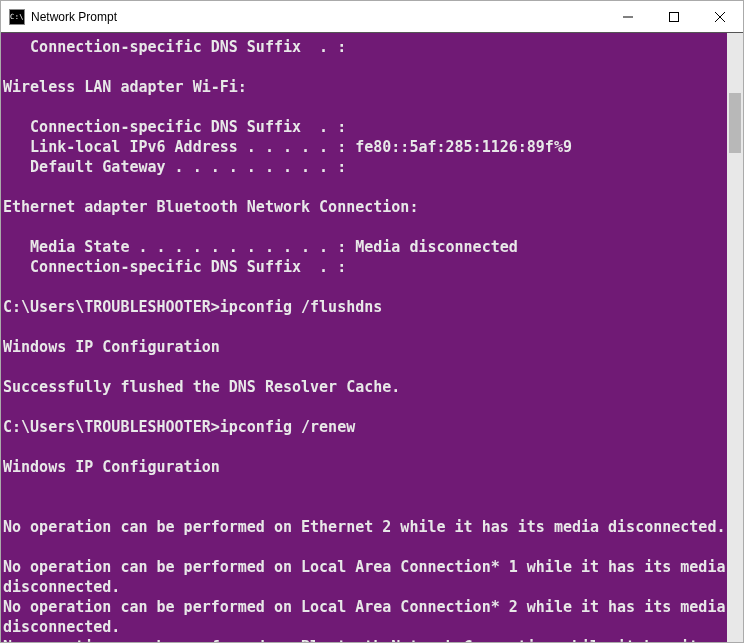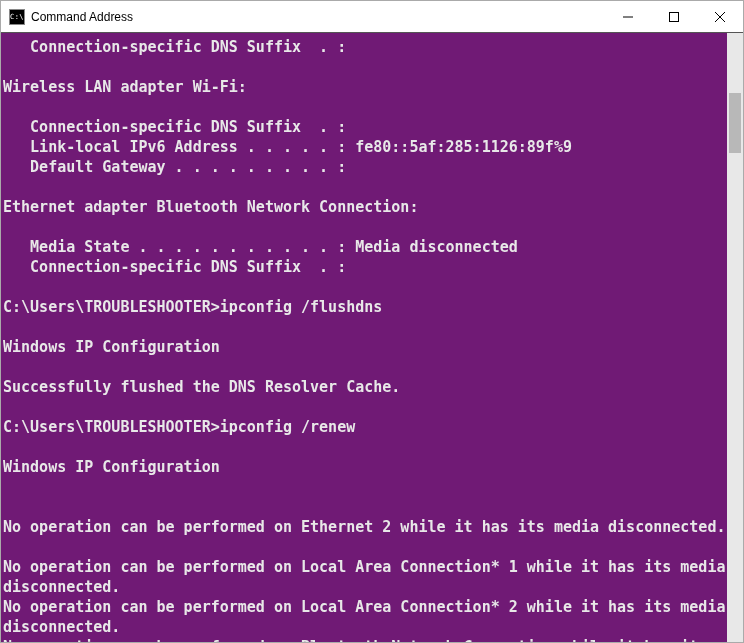--- a/index.html
+++ b/index.html
@@ -101,21 +101,21 @@
       height: 60px;
       background: #b8b8b8;
     }
   </style>
 </head>
 <body>
 
 <div class="window">
   <div class="titlebar">
     <div class="titlebar-icon">C:\</div>
-    <div class="titlebar-title">Command Address</div>
+    <div class="titlebar-title">Network Prompt</div>
     <div class="titlebar-controls">
       <div class="titlebar-btn">
         <svg width="10" height="10" viewBox="0 0 10 10">
             <line x1="0" y1="5" x2="10" y2="5"></line>
           </svg>
       </div>
       <div class="titlebar-btn">
         <svg width="10" height="10" viewBox="0 0 10 10">
             <rect x="0.5" y="0.5" width="9" height="9"></rect>
           </svg>

